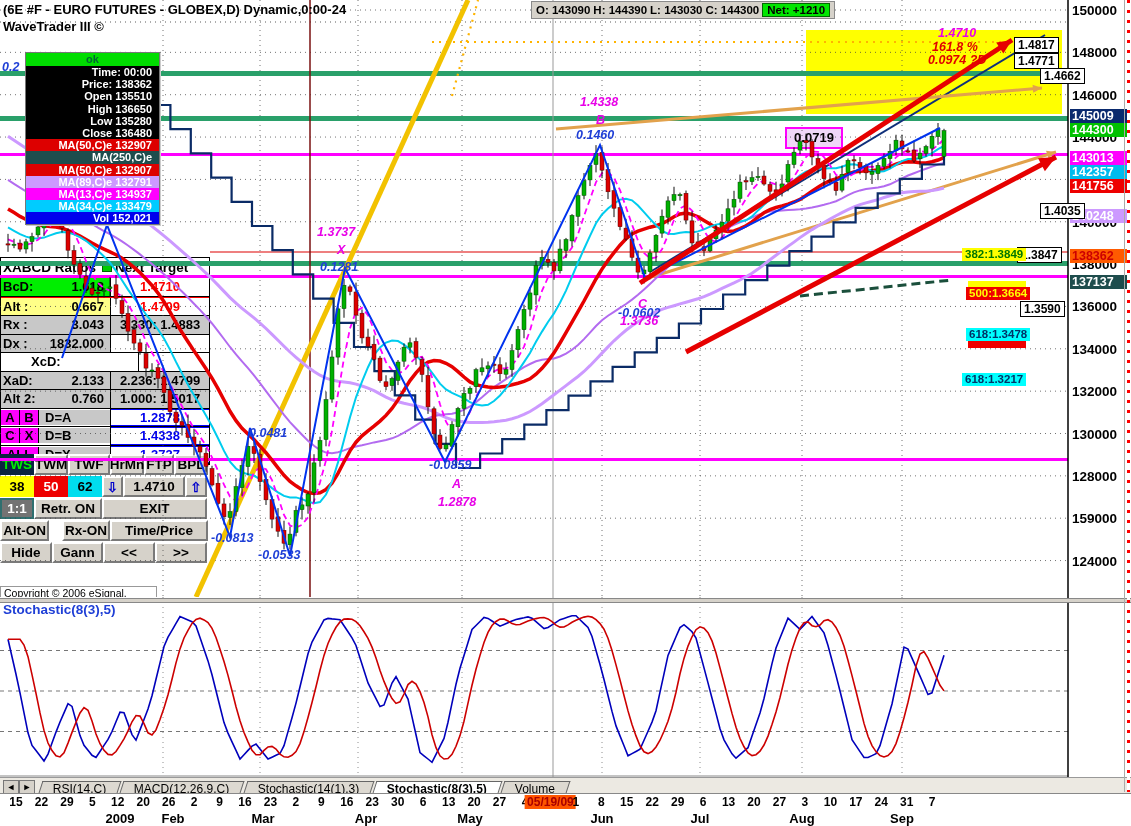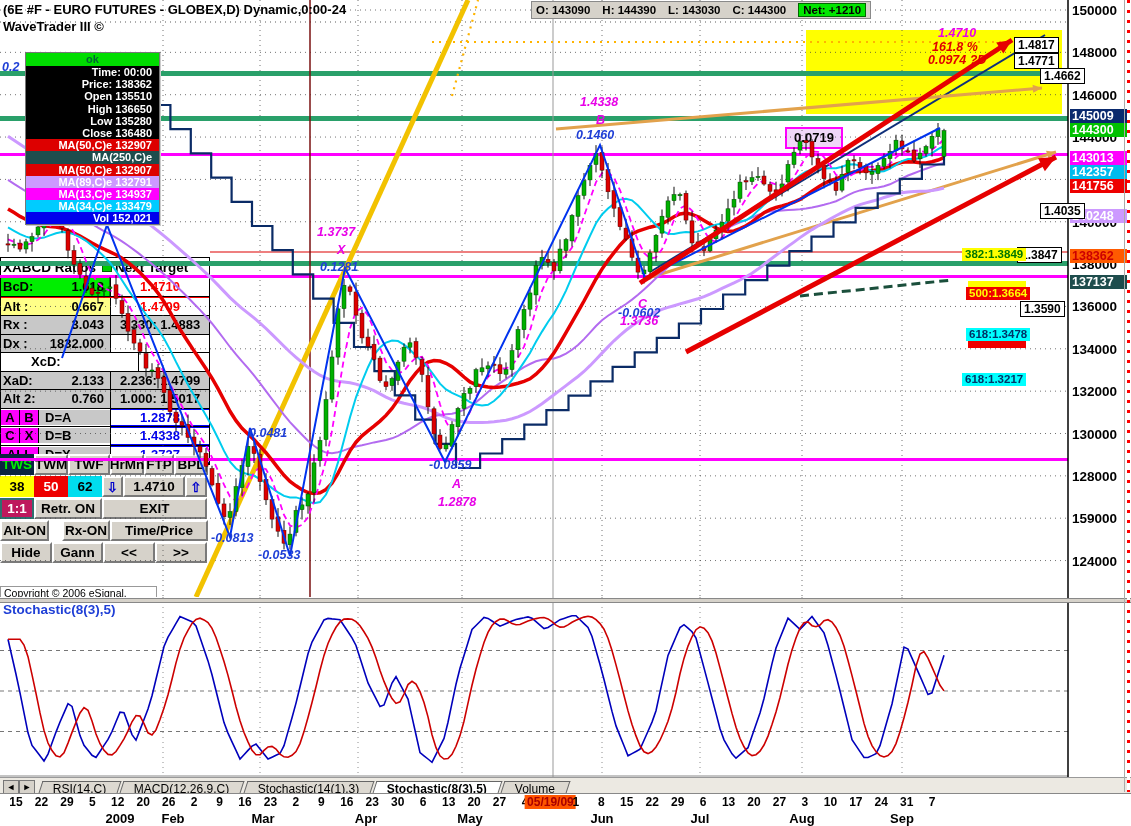--- a/index.html
+++ b/index.html
@@ -14,21 +14,21 @@
   .fib{position:absolute;font:bold 11.5px "Liberation Sans",sans-serif;padding:0 3px;line-height:13px;z-index:6;white-space:nowrap}
   
   #price-axis{position:absolute;left:1069px;top:0;width:62px;height:597px;z-index:2}
   .tick{position:absolute;left:3px;font:bold 13.5px "Liberation Sans",sans-serif;color:#000}
   .badge{position:absolute;left:1px;width:57px;font:bold 12.5px "Liberation Sans",sans-serif;
          line-height:14px;padding-left:2px;z-index:3;white-space:nowrap}
   
   #title-bar{position:absolute;left:0;top:0;width:1068px;height:20px;z-index:7}
   #main-title{position:absolute;left:3px;top:2px;font:bold 13px "Liberation Sans",sans-serif;color:#000;white-space:nowrap}
   #quote-box{position:absolute;left:531px;top:1px;height:16px;background:#d6d2ca;border:1px solid #8a8a8a;
-             display:flex;align-items:center;padding:0 4px;gap:12px;z-index:8}
+             display:flex;align-items:center;padding:0 4px;gap:3px;z-index:8}
   .qf{font:bold 11.5px "Liberation Sans",sans-serif;white-space:nowrap}
   #net-badge{background:#00e600;border:1px solid #006600;padding:0 4px;font:bold 11.5px "Liberation Sans",sans-serif}
   #watermark{position:absolute;left:3px;top:19px;font:bold 13px "Liberation Sans",sans-serif;z-index:7}
   
   #data-window{position:absolute;left:25px;top:52px;width:133px;z-index:7;border:1px solid #777;
                box-shadow:1px 1px 0 #ccc;font-family:"Liberation Sans",sans-serif}
   #dw-header{background:#00dd00;color:#063;font:bold 11px "Liberation Sans",sans-serif;text-align:center;height:13px;line-height:13px}
   .dw-row{background:#000;color:#fff;font:bold 11px "Liberation Sans",sans-serif;height:12.2px;line-height:12.2px;
           text-align:right;padding-right:7px;white-space:nowrap}
   .dw-ma{font:bold 11px "Liberation Sans",sans-serif;height:12.2px;line-height:12.2px;text-align:right;padding-right:7px;white-space:nowrap}
@@ -174,21 +174,21 @@
       </div>
       <div class="ctl-row">
         <div class="btn" style="width: 34px; background: rgb(255, 255, 0); border-color: rgb(255, 255, 0);">38</div>
         <div class="btn" style="width: 34px; background: rgb(238, 0, 0); border-color: rgb(238, 0, 0); color: rgb(255, 255, 255);">50</div>
         <div class="btn" style="width: 34px; background: rgb(0, 221, 238); border-color: rgb(0, 221, 238);">62</div>
         <div class="btn" style="width: 21px; color: rgb(0, 0, 204);">⇩</div>
         <div class="btn" style="width: 62px;">1.4710</div>
         <div class="btn" style="width: 22px; color: rgb(0, 0, 204);">⇧</div>
       </div>
       <div class="ctl-row">
-        <div class="btn" style="width: 34px; background: #be185d; border-color: rgb(47, 111, 111); color: rgb(255, 255, 255);">1:1</div>
+        <div class="btn" style="width: 34px; background: #737373; border-color: rgb(47, 111, 111); color: rgb(255, 255, 255);">1:1</div>
         <div class="btn" style="width: 68px;">Retr. ON</div>
         <div class="btn" style="width: 105px;">EXIT</div>
       </div>
       <div class="ctl-row">
         <div class="btn" style="width: 52px;">Alt-ON</div>
         <div class="btn" style="width: 51px; margin-left: 13px;">Rx-ON</div>
         <div class="btn" style="width: 104px;">Time/Price</div>
       </div>
       <div class="ctl-row">
         <div class="btn" style="width: 52px;">Hide</div>

